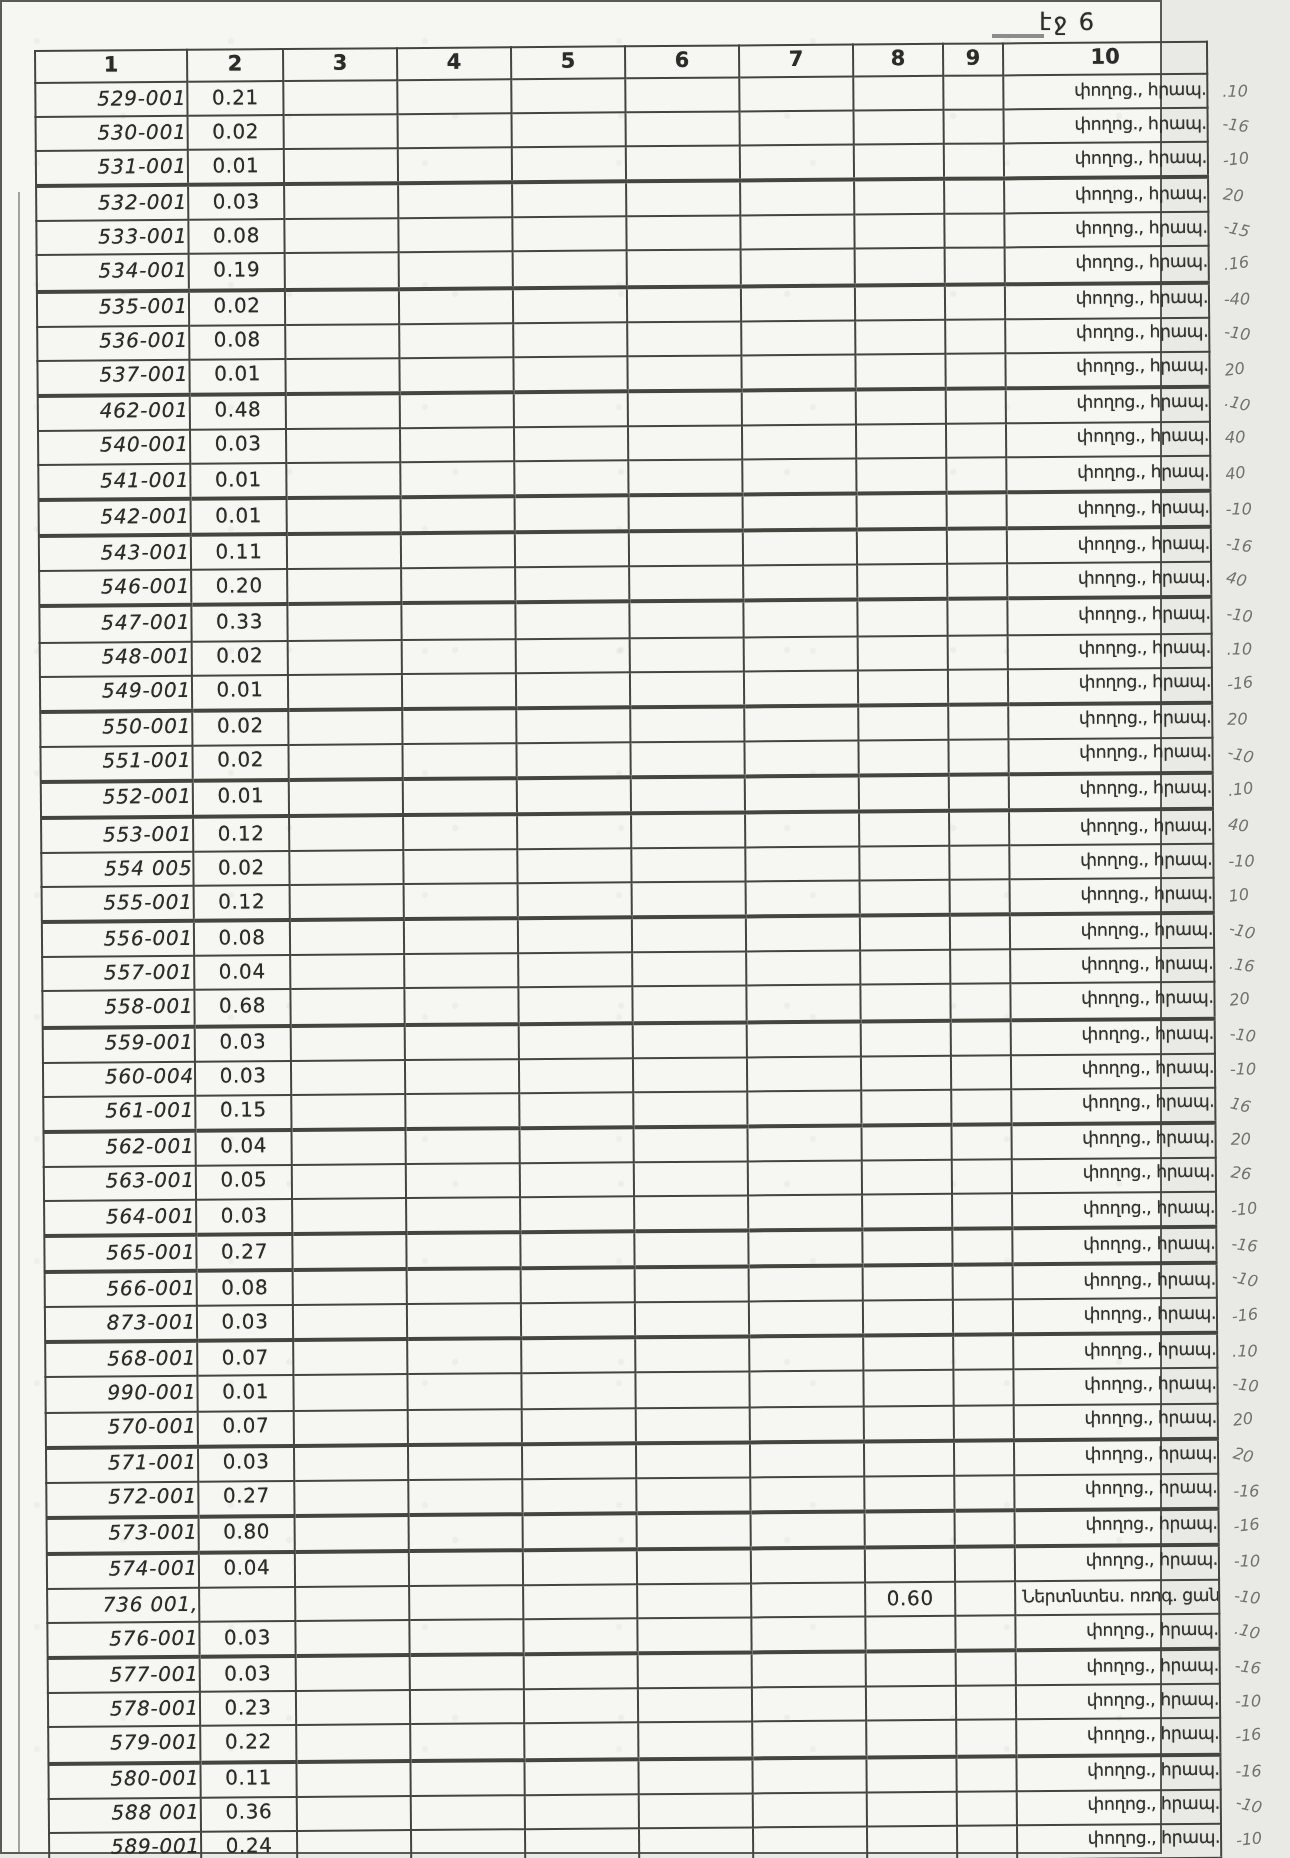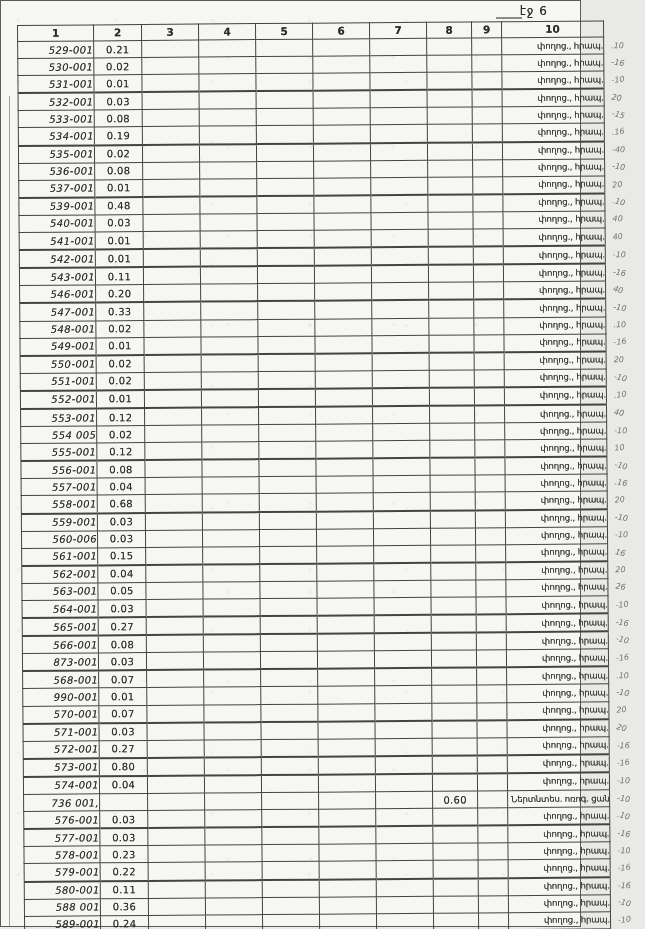--- a/index.html
+++ b/index.html
@@ -219,21 +219,21 @@
             <td></td>
             <td></td>
             <td></td>
             <td></td>
             <td class="valcell"></td>
             <td></td>
             <td class="catcell">փողոց., հրապ.</td>
             <td class="markcell"><span>20</span></td>
           </tr>
           <tr>
-            <td class="idcell">539-001</td>
+            <td class="idcell">462-001</td>
             <td class="valcell">0.48</td>
             <td></td>
             <td></td>
             <td></td>
             <td></td>
             <td></td>
             <td class="valcell"></td>
             <td></td>
             <td class="catcell">փողոց., հրապ.</td>
             <td class="markcell"><span>.10</span></td>
@@ -466,21 +466,21 @@
             <td></td>
             <td></td>
             <td></td>
             <td></td>
             <td class="valcell"></td>
             <td></td>
             <td class="catcell">փողոց., հրապ.</td>
             <td class="markcell"><span>-10</span></td>
           </tr>
           <tr>
-            <td class="idcell">560-006</td>
+            <td class="idcell">560-004</td>
             <td class="valcell">0.03</td>
             <td></td>
             <td></td>
             <td></td>
             <td></td>
             <td></td>
             <td class="valcell"></td>
             <td></td>
             <td class="catcell">փողոց., հրապ.</td>
             <td class="markcell"><span>-10</span></td>

